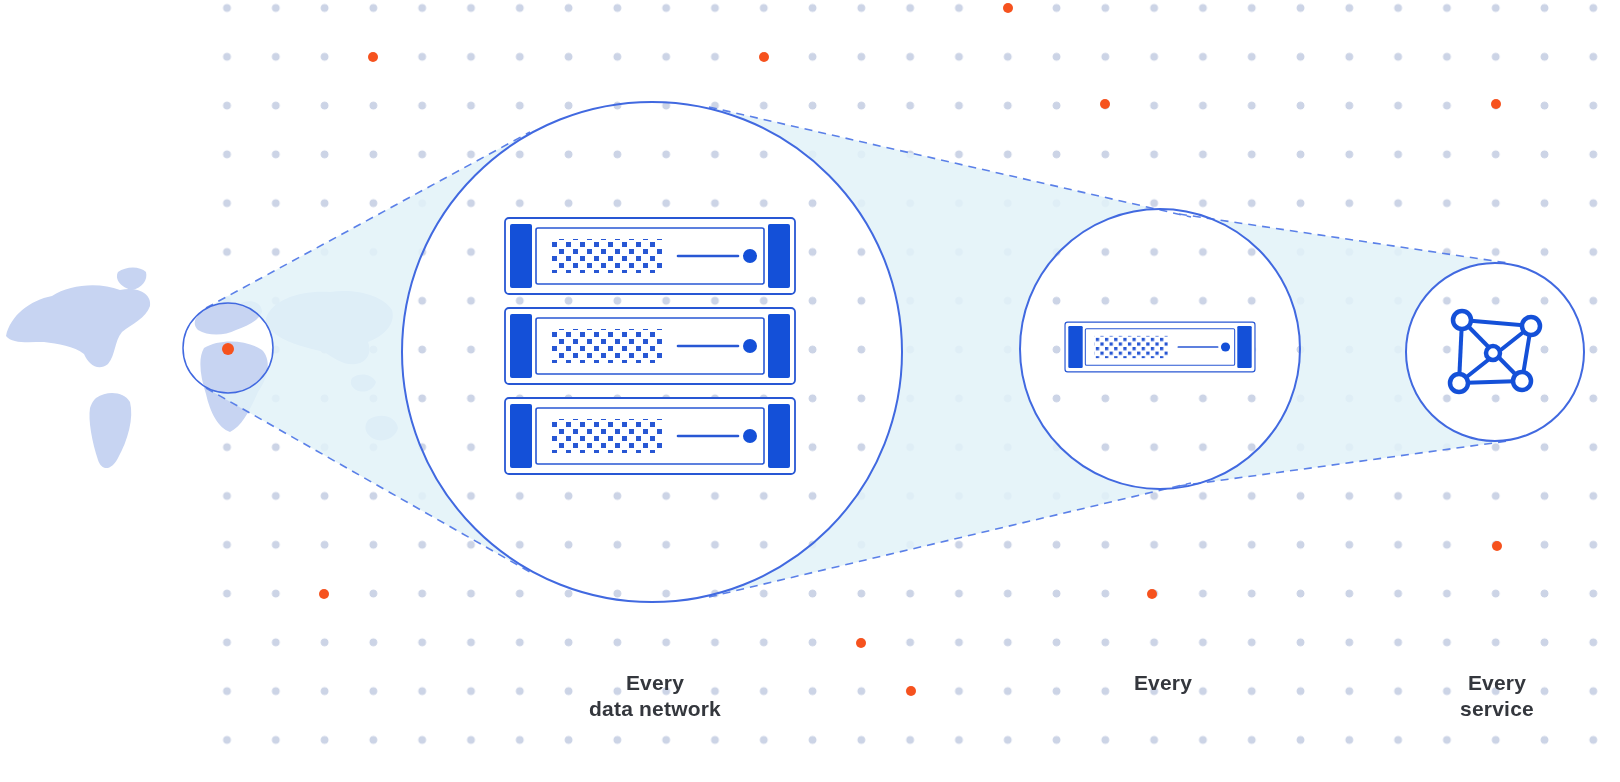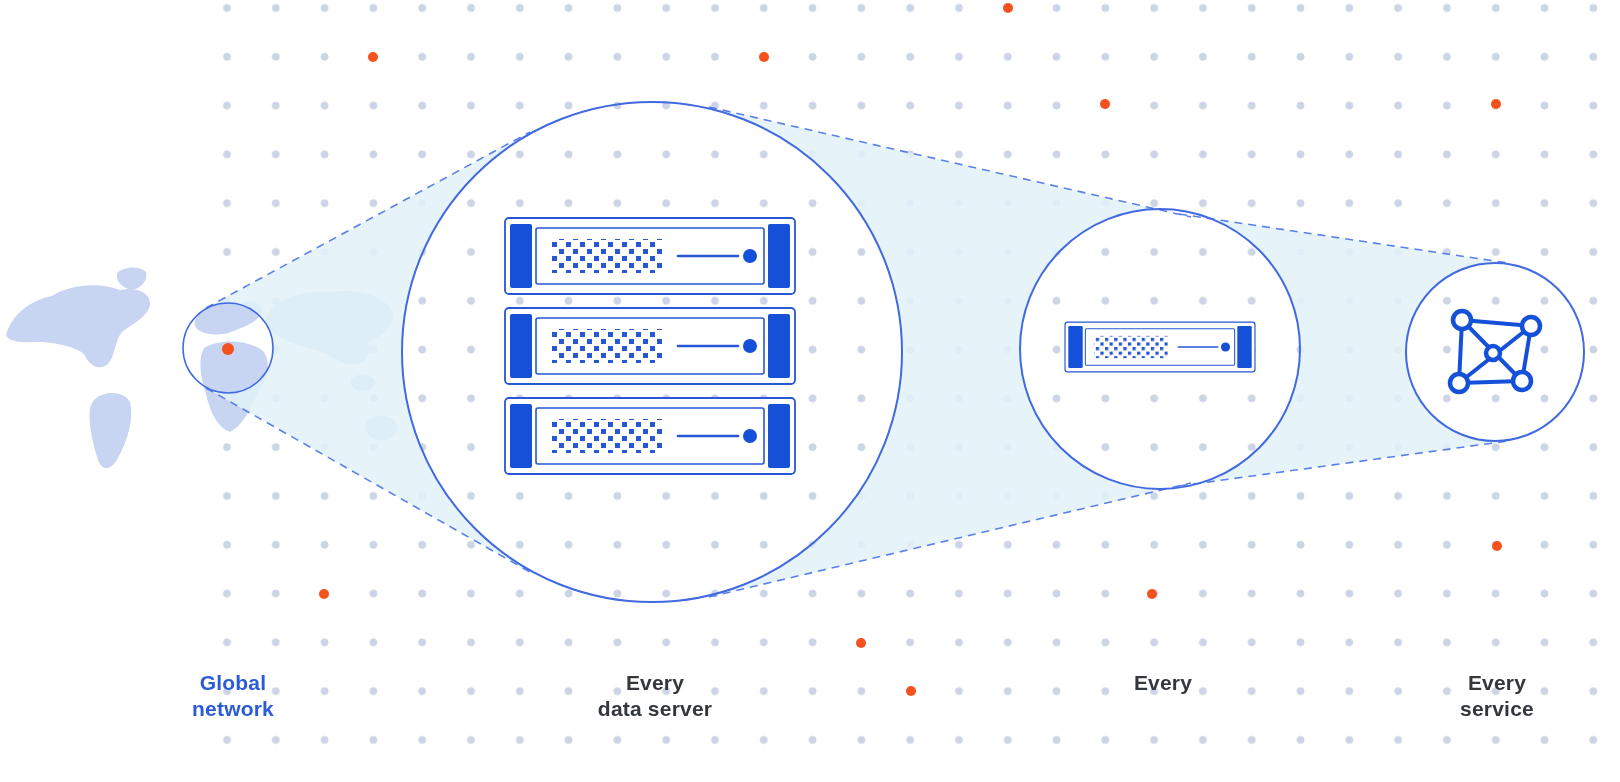--- a/index.html
+++ b/index.html
@@ -158,27 +158,23 @@
       <circle class="orange" cx="1497" cy="546" r="5"></circle>
       <circle class="orange" cx="1152" cy="594" r="5"></circle>
       <circle class="orange" cx="324" cy="594" r="5"></circle>
       <circle class="orange" cx="861" cy="643" r="5"></circle>
       <circle class="orange" cx="911" cy="691" r="5"></circle>
     </g>
 
     <circle class="orange" cx="228" cy="349" r="6"></circle>
   </svg>
 
-  <div class="label blue" style="left:233px; top:670px">
-    <span>Global</span>
-    <span>network</span>
-  </div>
   <div class="label" style="left:655px; top:670px">
     <span>Every</span>
-    <span>data server</span>
+    <span>data network</span>
   </div>
   <div class="label" style="left:1163px; top:670px">
     <span>Every</span>
   </div>
   <div class="label" style="left:1497px; top:670px">
     <span>Every</span>
     <span>service</span>
   </div>
 
 </div>

